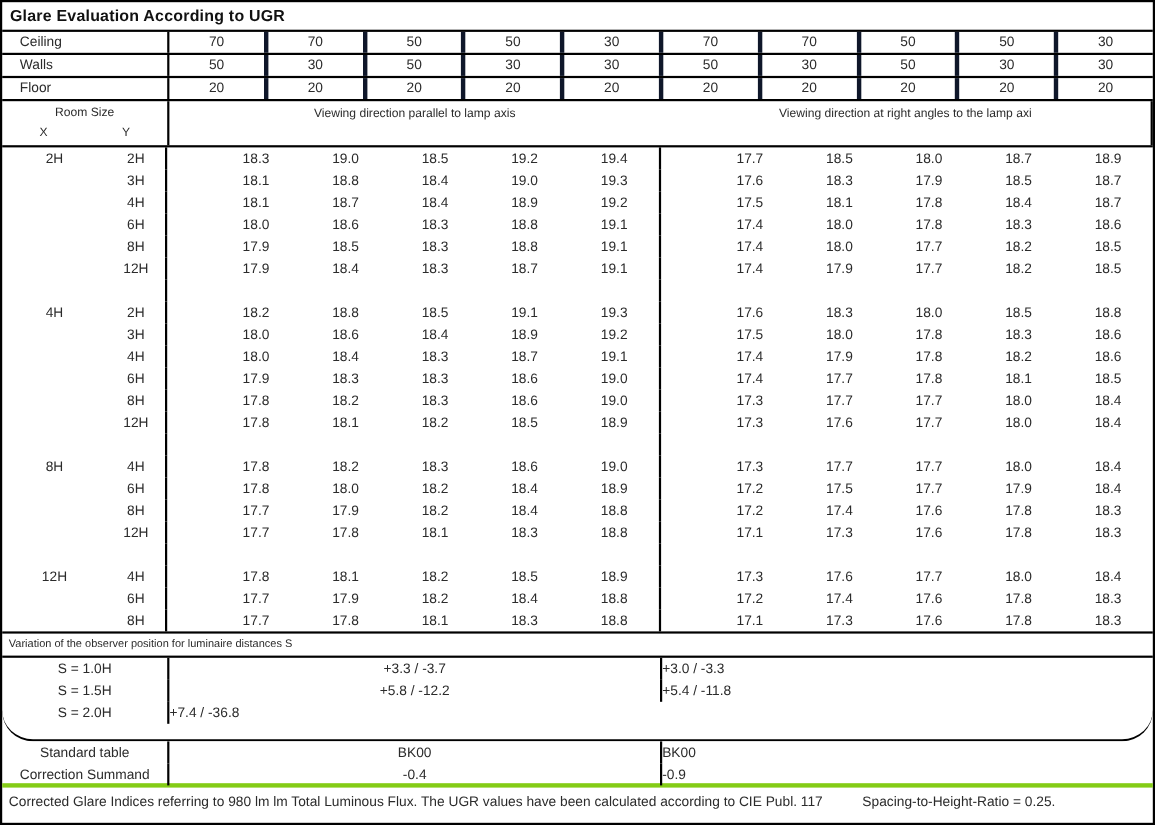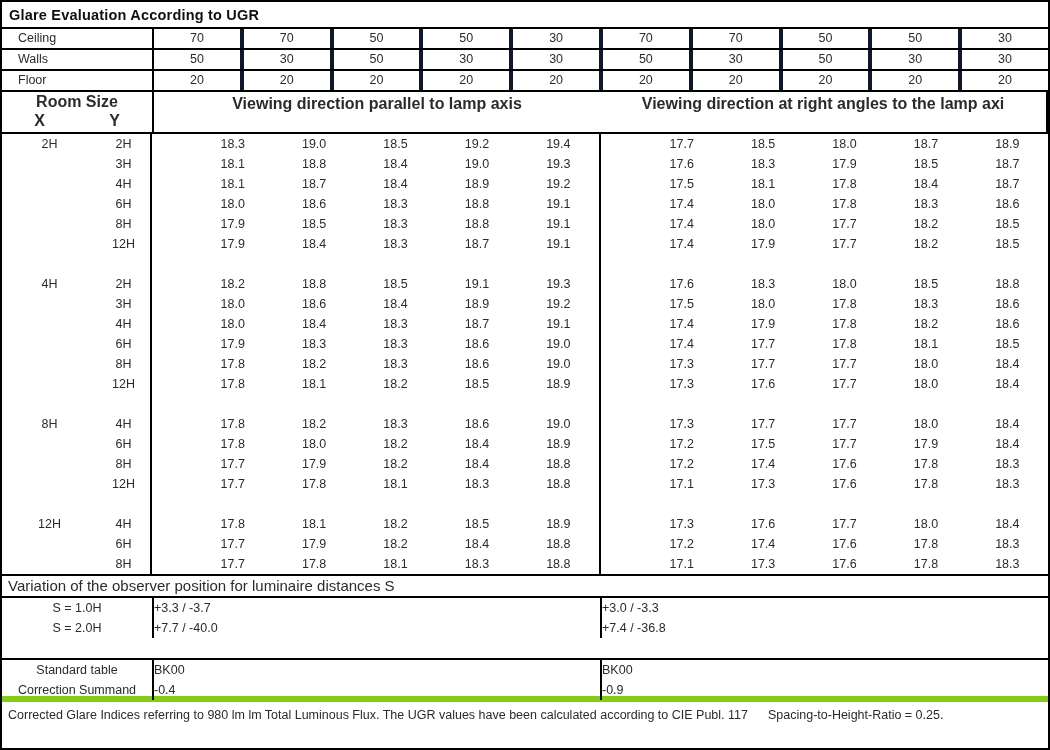--- a/index.html
+++ b/index.html
@@ -20,46 +20,46 @@
     font-size: 14.5px; font-weight: bold; color: #111;
     padding: 5px 0 0 7px; letter-spacing: 0.2px;
   }
   
   .surface-row { height: 21px; border-bottom: 2px solid #000; display: flex; font-size: 12.5px; }
   .surf-label { width: 152px; border-right: 2px solid #000; padding-left: 16px; line-height: 18px; }
   .surf-cells { flex: 1; display: flex; }
   .hcell { flex: 1; text-align: center; line-height: 18px; border-right: 4px solid #0f172a; }
   .hcell:last-child { border-right: none; }
   
-  .group-header { height: 42px; border-bottom: 2px solid #000; display: flex; font-size: 16px; font-weight: bold; }
+  .group-header { height: 42px; border-bottom: 2px solid #000; display: flex; font-size: 11px; }
   .room-size-cell { width: 152px; border-right: 2px solid #000; text-align: center; }
   .rs-title { line-height: 20px; }
   .rs-xy { display: flex; }
   .rs-xy span { flex: 1; line-height: 18px; }
   .group-label { flex: 1; text-align: center; padding-top: 2px; line-height: 19px; }
   .group-label.gleft { border-right: 2px solid #000; }
   
   .data-area { height: 442px; border-bottom: 2px solid #000; font-size: 12.5px; }
   .drow { display: flex; height: 20px; line-height: 20px; }
   .cx, .cy { width: 75px; text-align: center; padding-left: 20px; }
   .cy { border-right: 2px solid #000; }
   .half { flex: 1; display: flex; padding-left: 40px; }
   .rhalf { border-left: 2px solid #000; }
   .v { flex: 1; text-align: center; }
   
-  .section-label { height: 22px; border-bottom: 2px solid #000; padding-left: 6px; line-height: 19px; font-size: 15px; }
-  .variation-rows { height: 62px; border-bottom: 2px solid #000; }
-  .summary-rows { height: 42px; border-bottom: 6px solid #84cc16; }
+  .section-label { height: 22px; border-bottom: 2px solid #000; padding-left: 6px; line-height: 19px; font-size: 10px; }
+  .variation-rows { height: 76px; border-bottom: 2px solid #000; border-radius: 28px; }
+  .summary-rows { height: 42px; border-bottom: 4px solid #84cc16; }
   .brow { display: flex; height: 20px; line-height: 20px; font-size: 12.5px; }
   .blabel { width: 152px; border-right: 2px solid #000; text-align: center; }
-  .bleft { flex: 1; border-right: 2px solid #000; }
+  .bleft { flex: 1; text-align: center; border-right: 2px solid #000; }
   .bright { flex: 1; text-align: left; }
   
   .footer { flex: 1; padding: 5px 6px 0 6px; font-size: 12.5px; line-height: 17px; white-space: nowrap; }
-  .footer .ratio { margin-left: 20px; text-align: center; }
+  .footer .ratio { margin-left: 36px; text-align: center; }
 </style>
 </head>
 <body>
 
 <div class="sheet">
 
   <div class="title-row">Glare Evaluation According to UGR</div>
 
   <div class="surface-row">
     <div class="surf-label">Ceiling</div>
@@ -522,22 +522,26 @@
 
   <div class="section-label">Variation of the observer position for luminaire distances S</div>
 
   <div class="variation-rows" id="variation-rows">
       <div class="brow">
         <div class="blabel">S = 1.0H</div>
         <div class="bleft">+3.3 / -3.7</div>
         <div class="bright">+3.0 / -3.3</div>
       </div>
       <div class="brow">
+        <div class="blabel">S = 1.5H</div>
+        <div class="bleft">+5.8 / -12.2</div>
+        <div class="bright">+5.4 / -11.8</div>
+      </div>
+      <div class="brow">
         <div class="blabel">S = 2.0H</div>
-        <div class="bleft">+7.7 / -40.0</div>
         <div class="bright">+7.4 / -36.8</div>
       </div>
     </div>
 
   <div class="summary-rows" id="summary-rows">
       <div class="brow">
         <div class="blabel">Standard table</div>
         <div class="bleft">BK00</div>
         <div class="bright">BK00</div>
       </div>

